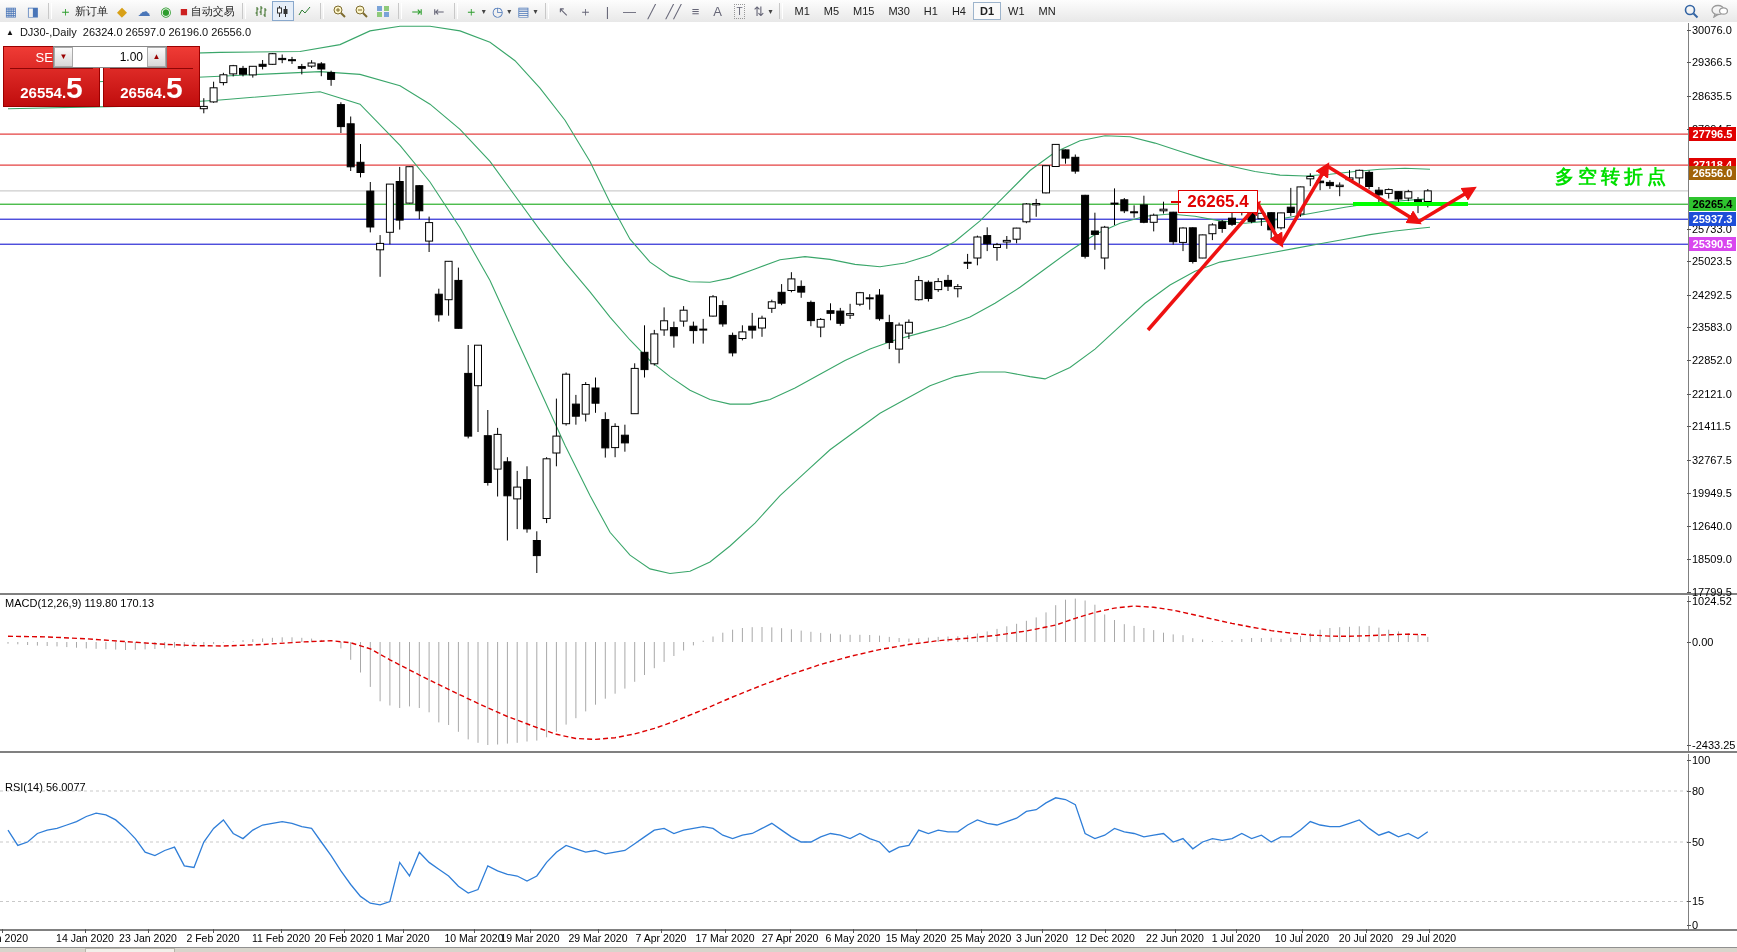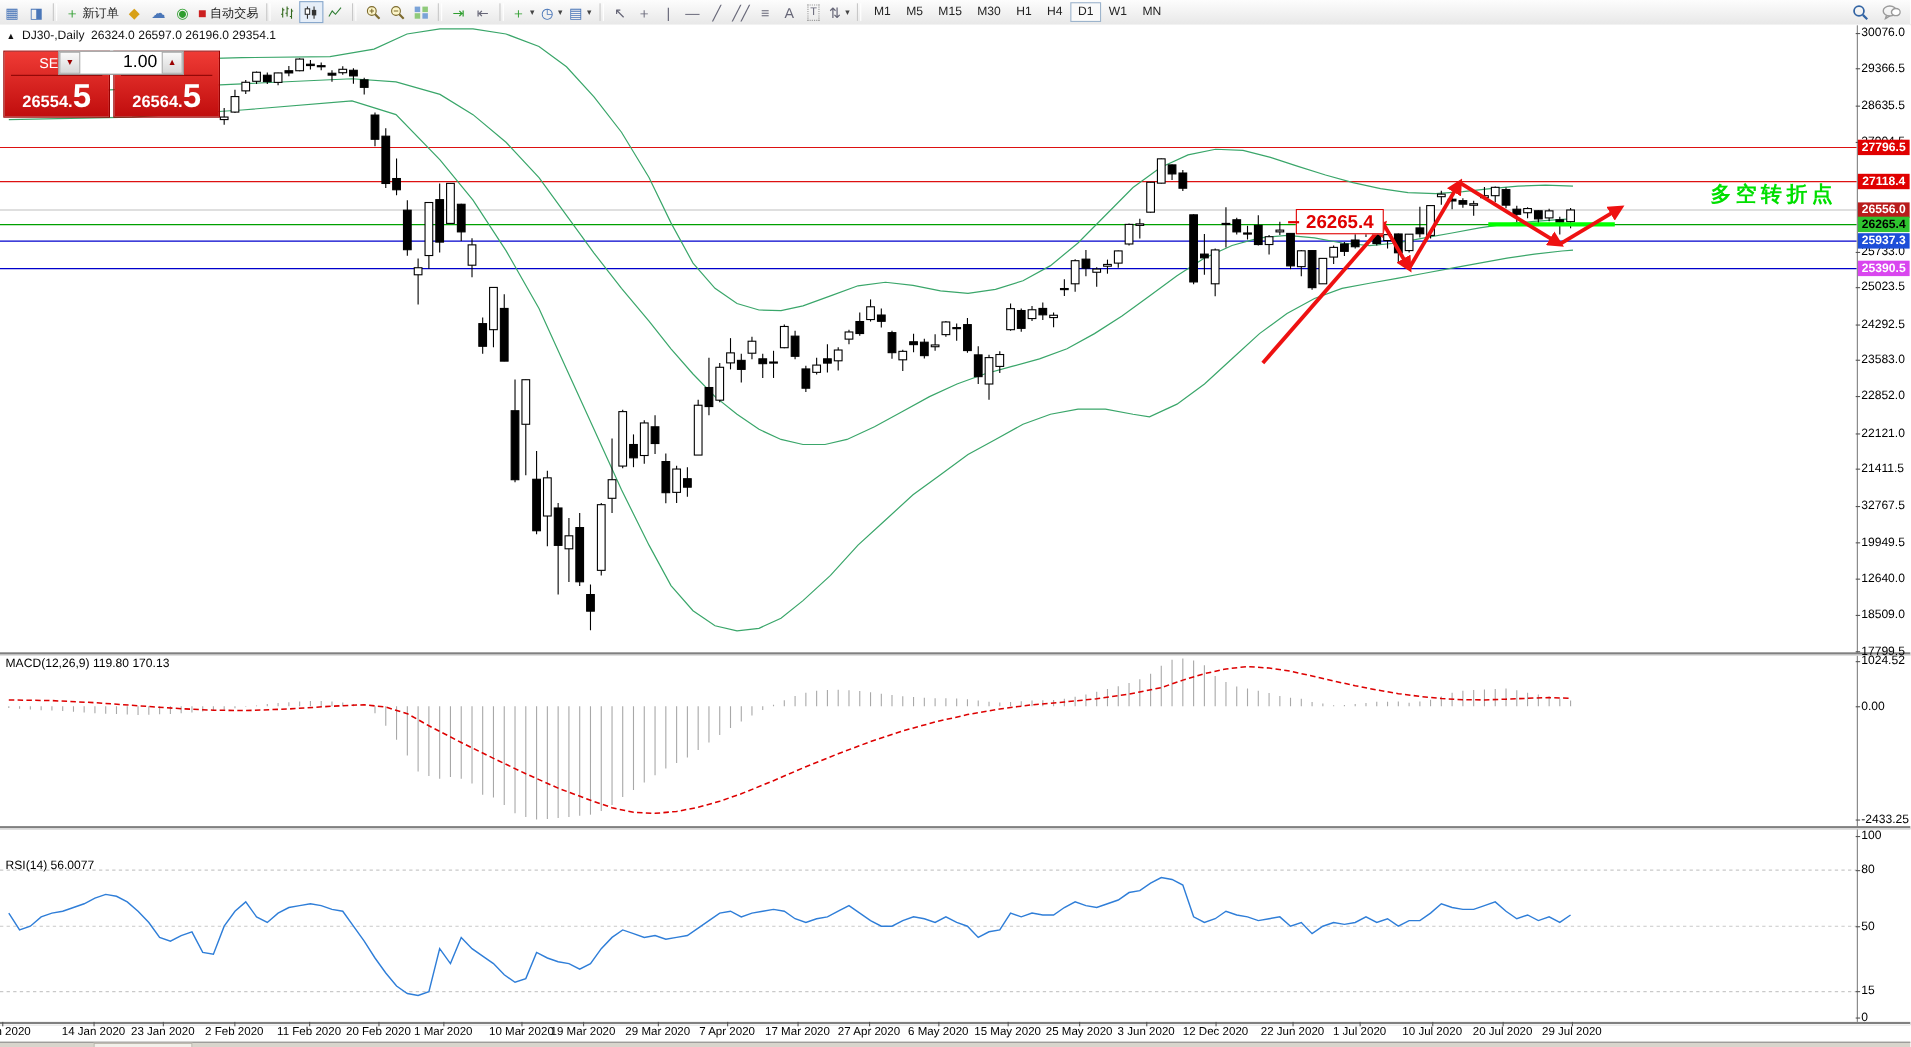--- a/index.html
+++ b/index.html
@@ -7,21 +7,21 @@
   
   #toolbar{position:absolute;left:0;top:0;width:1737px;height:22px;background:linear-gradient(#fdfdfd,#e8e8e8);border-bottom:1px solid #b0b0b0;display:flex;align-items:center;font-size:11px;color:#222;}
   .tb-group{display:flex;align-items:center;height:22px;}
   .tb-sep{width:2px;height:16px;border-left:1px solid #c8c8c8;border-right:1px solid #fff;margin:0 4px;}
   .tb-btn{display:flex;align-items:center;gap:3px;height:20px;min-width:22px;padding:0 2px;border:1px solid transparent;background:transparent;font-family:"Liberation Sans",sans-serif;font-size:11px;color:#222;justify-content:center;}
   .tb-btn.pressed{background:#e6eef8;border:1px solid #89a8cc;}
   .g{font-size:13px;line-height:13px;}
   .g.blue{color:#4a76b8;} .g.gold{color:#d8a017;} .g.green{color:#2e9e2e;} .g.red{color:#cc2020;} .g.gray{color:#667;}
   .caret{font-size:8px;color:#444;margin-left:1px;}
   .tf-btn{height:18px;min-width:26px;border:1px solid transparent;background:transparent;font-size:11px;font-family:"Liberation Sans",sans-serif;color:#222;}
-  .tf-btn.active{background:#fafafa;border:1px solid #9db4cc;}
+  .tf-btn.active{background:#fafafa;border:1px solid #9db4cc;font-weight:bold;}
   #tb-right{margin-left:auto;display:flex;align-items:center;margin-right:6px;gap:6px;}
   .isvg{display:block;}
   
   #chart{position:absolute;left:0;top:22px;width:1737px;height:925px;background:#fff;}
   svg.pane{position:absolute;left:0;}
   #axis-vline{position:absolute;left:1688px;top:1px;width:1px;height:906px;background:#808080;}
   .hsep{position:absolute;left:0;width:1737px;height:2px;background:#808080;border-bottom:1px solid #fff;}
   
   .ytick{position:absolute;left:1692px;width:44px;font-size:11px;color:#000;}
   .ytick::before{content:"";position:absolute;left:-5px;top:6px;width:4px;height:1px;background:#555;}
@@ -37,21 +37,21 @@
   
   #trade-panel{position:absolute;left:3px;top:24px;width:197px;height:61px;}
   .tp-half{position:absolute;top:0;width:97px;height:61px;background:linear-gradient(#ef3b35,#c00d0d);border:1px solid #9a0000;box-sizing:border-box;}
   #tp-sell{left:0;} #tp-buy{left:100px;}
   .tp-label{position:absolute;top:3px;width:100%;text-align:center;color:#fff;font-size:13px;}
   .tp-underline{position:absolute;top:21px;left:6px;right:6px;height:1px;background:#8d0606;}
   .tp-price{position:absolute;bottom:4px;width:100%;text-align:center;color:#fff;font-weight:bold;}
   .pmain{font-size:15px;} .pdot{font-size:15px;} .pbig{font-size:30px;line-height:22px;}
   #tp-spin{position:absolute;left:50px;top:0;width:114px;height:22px;background:#fff;border:1px solid #888;box-sizing:border-box;display:flex;}
   .spin-btn{width:19px;height:100%;background:linear-gradient(#fafafa,#d8d8d8);border:1px solid #aaa;box-sizing:border-box;font-size:8px;color:#9a0000;text-align:center;line-height:18px;}
-  #tp-vol{flex:1;text-align:right;font-size:16px;color:#000;line-height:20px;padding-right:4px;}
+  #tp-vol{flex:1;text-align:right;font-size:12px;color:#000;line-height:20px;padding-right:4px;}
   
   #status-strip{position:absolute;left:0;top:947px;width:1737px;height:5px;background:#d8d5cc;border-top:1px solid #909090;}
   #status-box{position:absolute;left:85px;top:0;width:88px;height:4px;background:#f2f0ea;border:1px solid #b8b5aa;}
 </style>
 </head>
 <body>
 
 <div id="app">
 
   <div id="toolbar">
@@ -647,21 +647,21 @@
       </svg>
 
     <div id="axis-vline"></div>
     <div class="hsep" style="top:571px"></div>
     <div class="hsep" style="top:729px"></div>
     <div class="hsep" style="top:907px"></div>
 
     <div id="chart-title">
       <span style="font-size:8px">▲</span>
       <span>DJ30-,Daily</span>
-      <span>26324.0 26597.0 26196.0 29354.1</span>
+      <span>26324.0 26597.0 26196.0 26556.0</span>
     </div>
 
     <div id="trade-panel">
       <div class="tp-half" id="tp-sell">
         <div class="tp-label">SELL</div>
         <div class="tp-underline"></div>
         <div class="tp-price"><span class="pmain">26554</span><span class="pdot">.</span><span class="pbig">5</span></div>
       </div>
       <div class="tp-half" id="tp-buy">
         <div class="tp-label">BUY</div>
@@ -693,21 +693,21 @@
         <div class="ytick" style="top:332px">22852.0</div>
         <div class="ytick" style="top:366px">22121.0</div>
         <div class="ytick" style="top:398px">21411.5</div>
         <div class="ytick" style="top:432px">32767.5</div>
         <div class="ytick" style="top:465px">19949.5</div>
         <div class="ytick" style="top:498px">12640.0</div>
         <div class="ytick" style="top:531px">18509.0</div>
         <div class="ytick" style="top:564px">17799.5</div>
         <div class="ytag" style="top:105px;background:#e00000;color:#ffffff">27796.5</div>
         <div class="ytag" style="top:136px;background:#e00000;color:#ffffff">27118.4</div>
-        <div class="ytag" style="top:162px;background:#b91c1c;color:#ffffff">26556.0</div>
+        <div class="ytag" style="top:144px;background:#a16207;color:#ffffff">26556.0</div>
         <div class="ytag" style="top:175px;background:#2fc42f;color:#000000">26265.4</div>
         <div class="ytag" style="top:190px;background:#1d4ed8;color:#ffffff">25937.3</div>
         <div class="ytag" style="top:215px;background:#d946ef;color:#ffffff">25390.5</div>
       </div>
     <div id="ind-axis">
         <div class="ytick" style="top:573px">1024.52</div>
         <div class="ytick" style="top:614px">0.00</div>
         <div class="ytick" style="top:717px">-2433.25</div>
         <div class="ytick" style="top:732px">100</div>
         <div class="ytick" style="top:763px">80</div>

